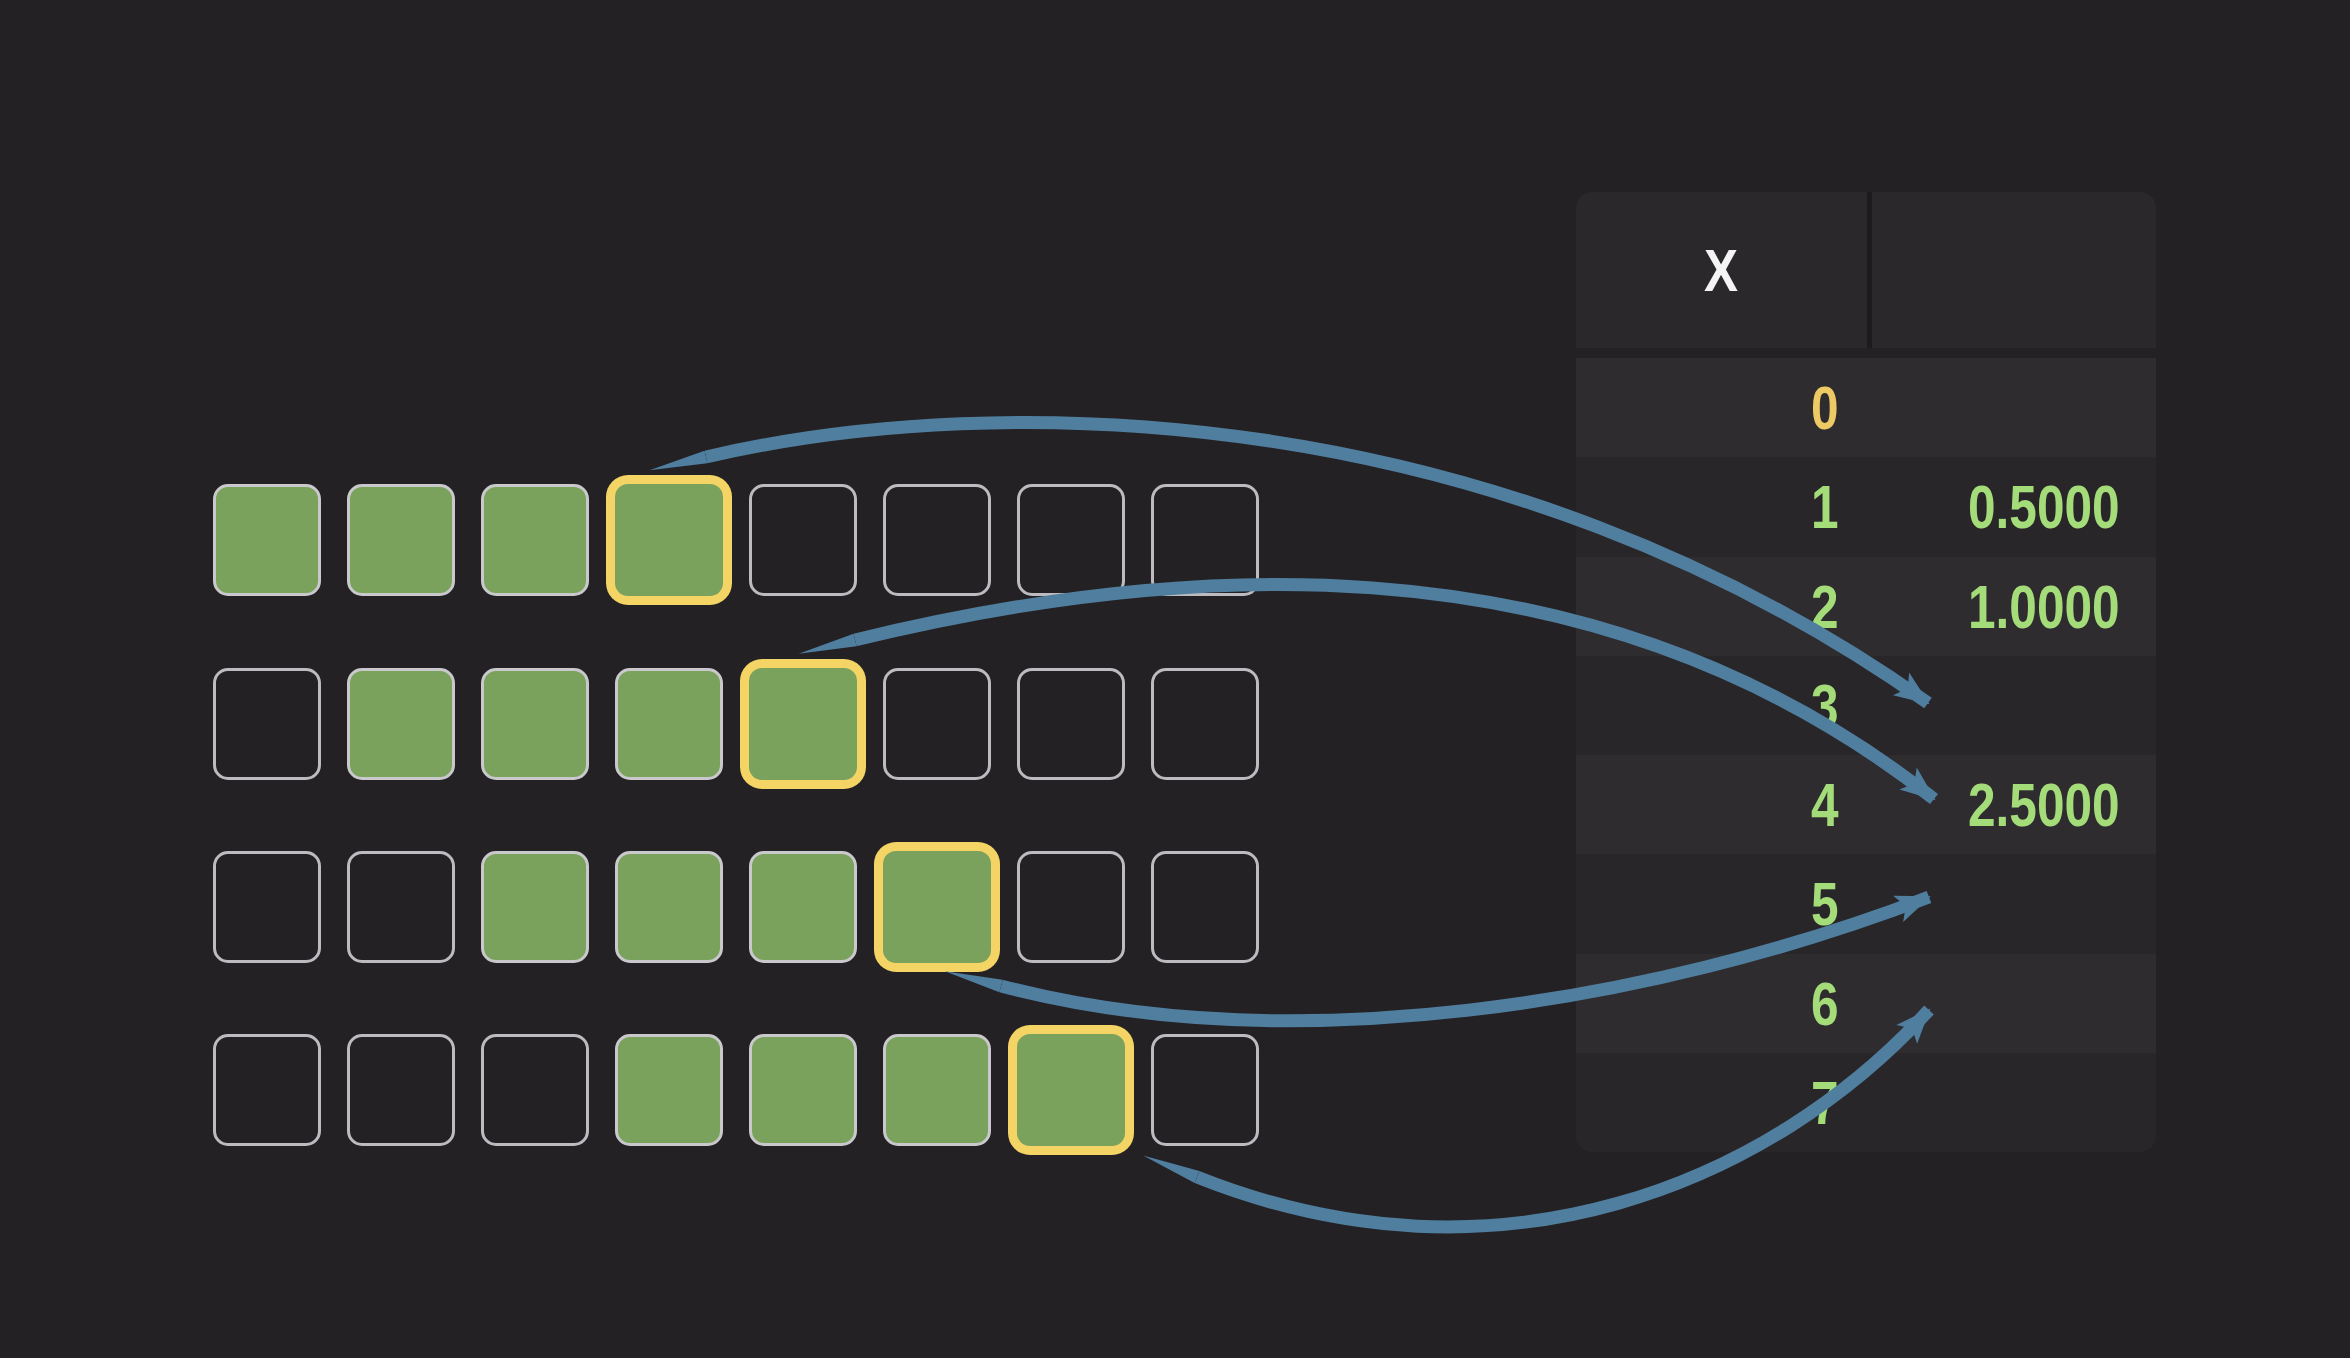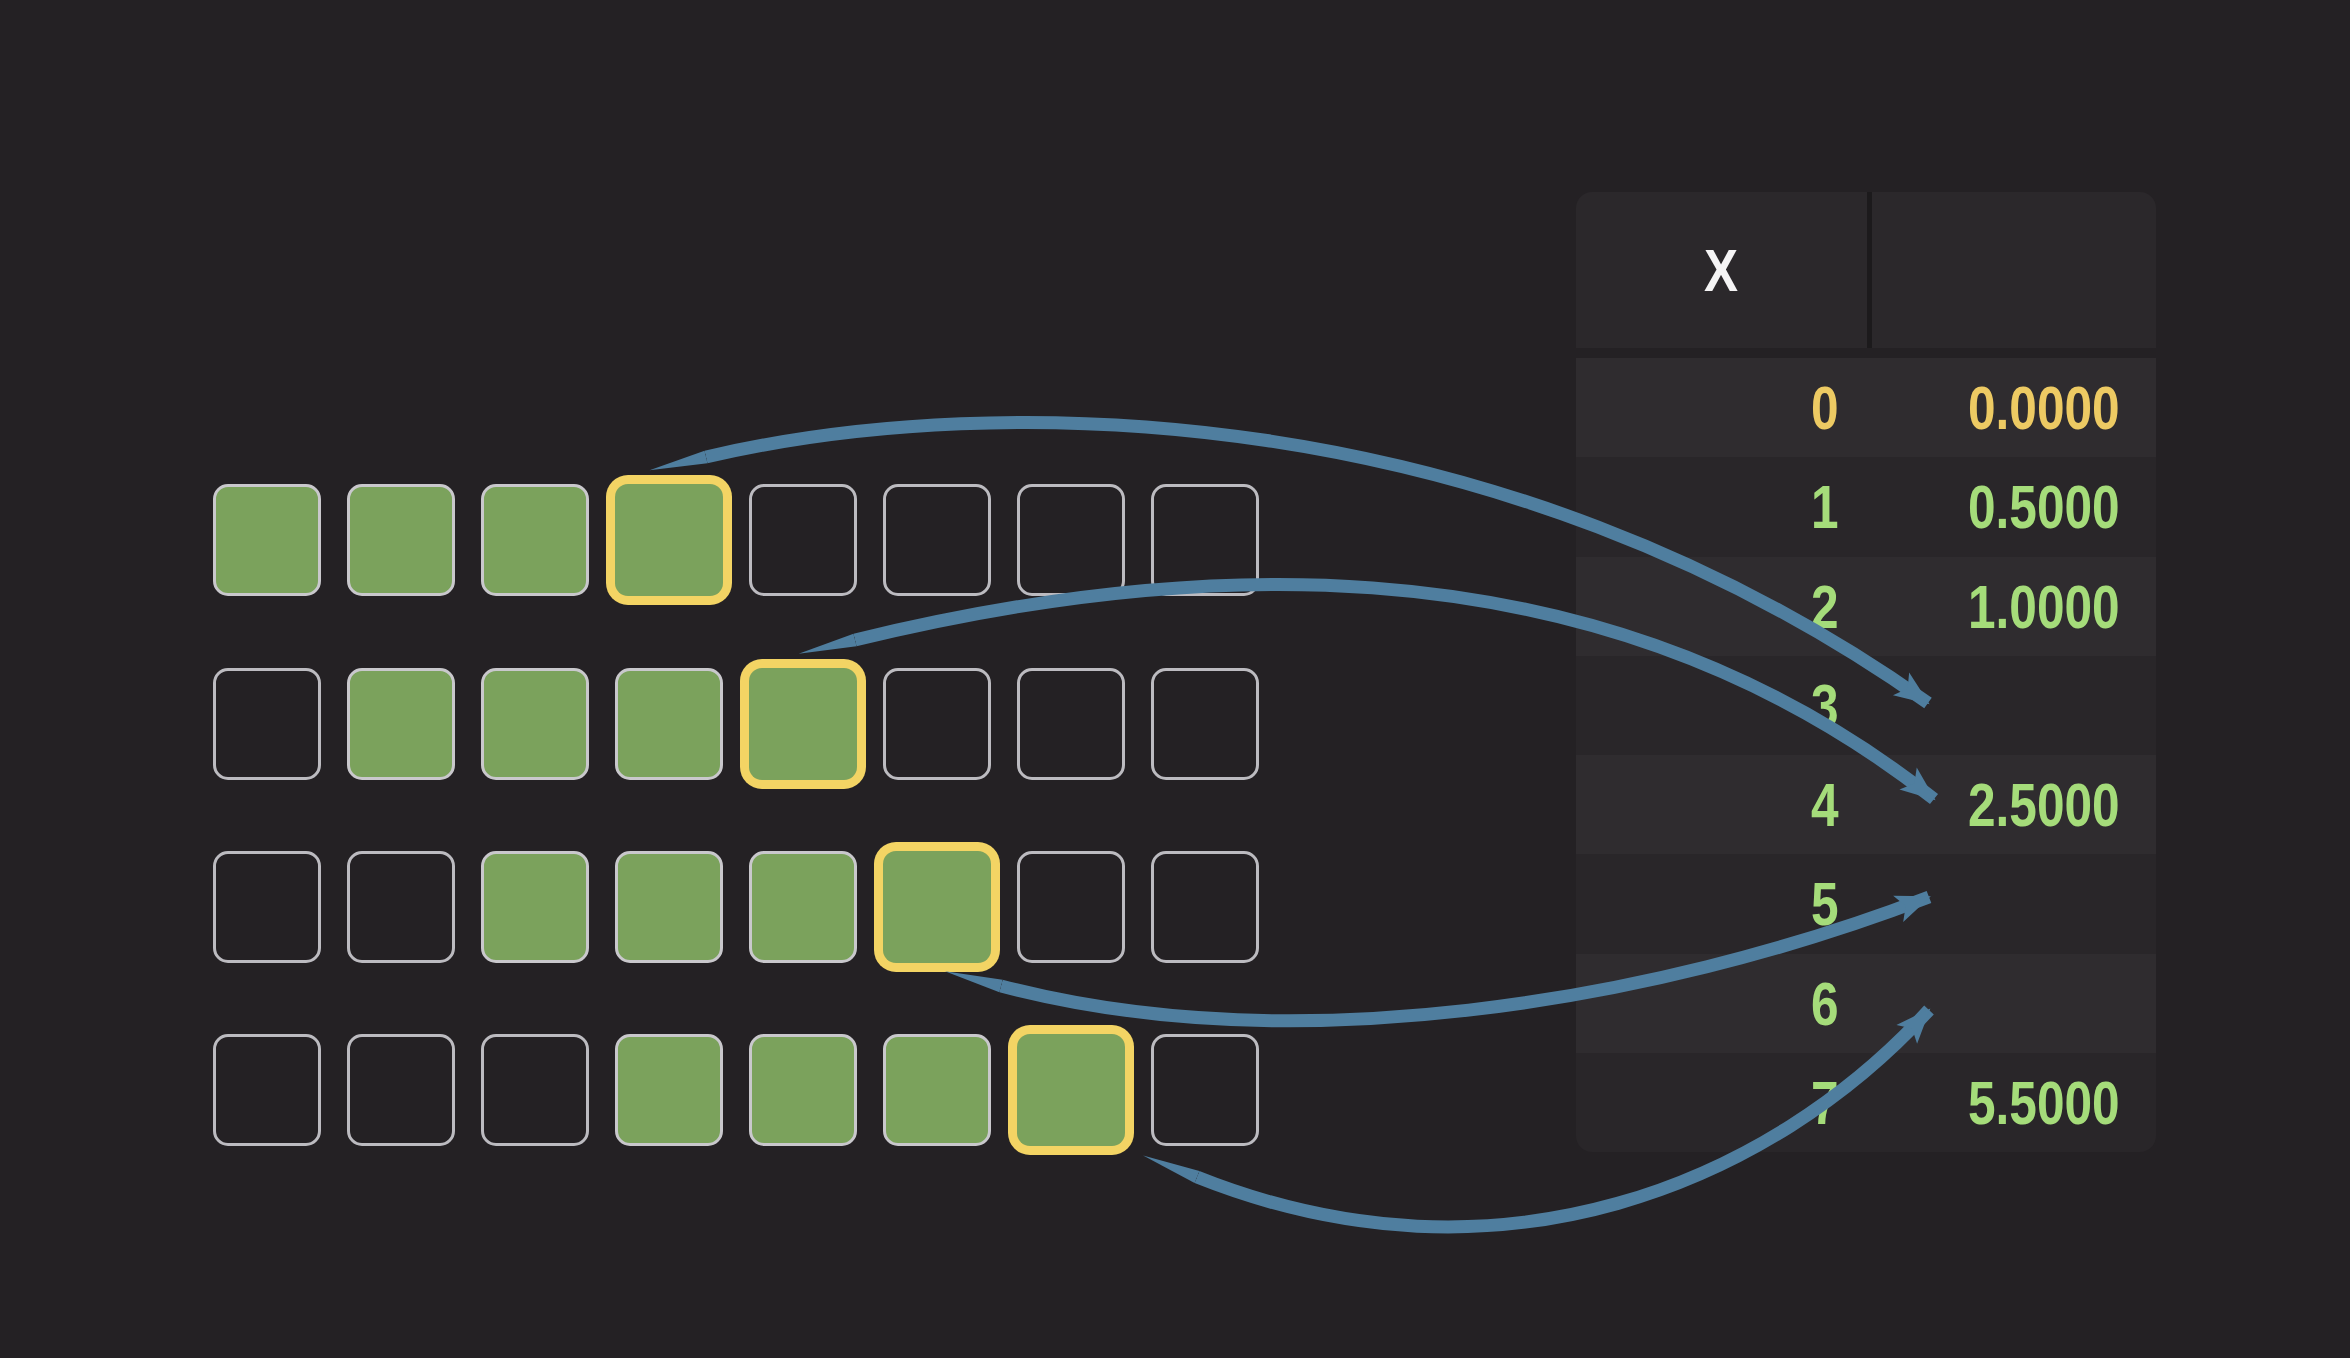--- a/index.html
+++ b/index.html
@@ -107,23 +107,20 @@
       <div class="th thx">
         <span>X</span>
       </div>
       <div class="vdiv"></div>
     </div>
     <div class="tbody" id="tbody">
         <div class="tr even gold">
           <div class="td tdx">
             <span>0</span>
           </div>
-          <div class="td tdavg">
-            <span>0.0000</span>
-          </div>
         </div>
         <div class="tr odd">
           <div class="td tdx">
             <span>1</span>
           </div>
           <div class="td tdavg">
             <span>0.5000</span>
           </div>
         </div>
         <div class="tr even">
@@ -154,23 +151,20 @@
         </div>
         <div class="tr even">
           <div class="td tdx">
             <span>6</span>
           </div>
         </div>
         <div class="tr odd">
           <div class="td tdx">
             <span>7</span>
           </div>
-          <div class="td tdavg">
-            <span>5.5000</span>
-          </div>
         </div>
       </div>
   </div>
 
   <svg class="arrows" id="arrows" width="2350" height="1358" viewBox="0 0 2350 1358">
     <defs>
       <marker id="head" markerUnits="userSpaceOnUse" markerWidth="40" markerHeight="34" refX="34" refY="16" orient="auto">
         <path d="M1,2 L36,16 L1,30 L9,16 Z" fill="#4f7e9f"></path>
       </marker>
       <marker id="tail" markerUnits="userSpaceOnUse" markerWidth="62" markerHeight="26" refX="0" refY="13" orient="auto-start-reverse">

